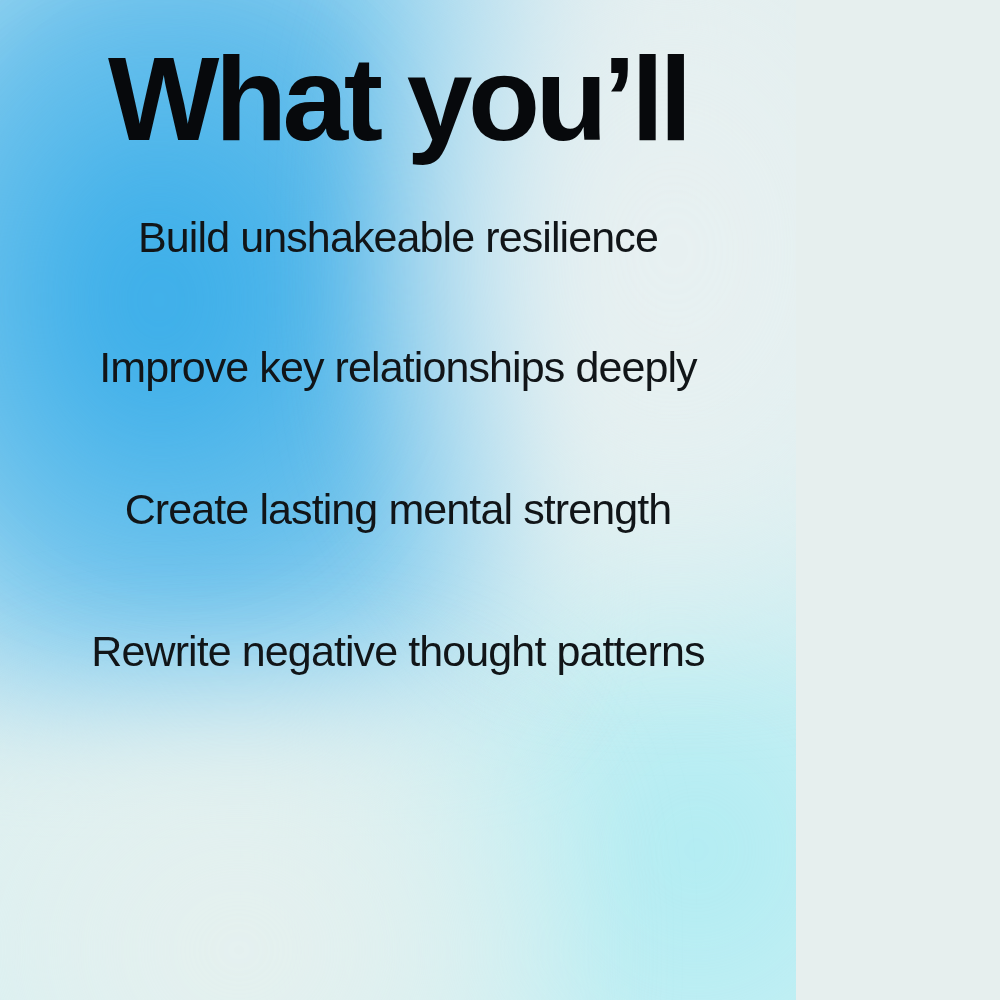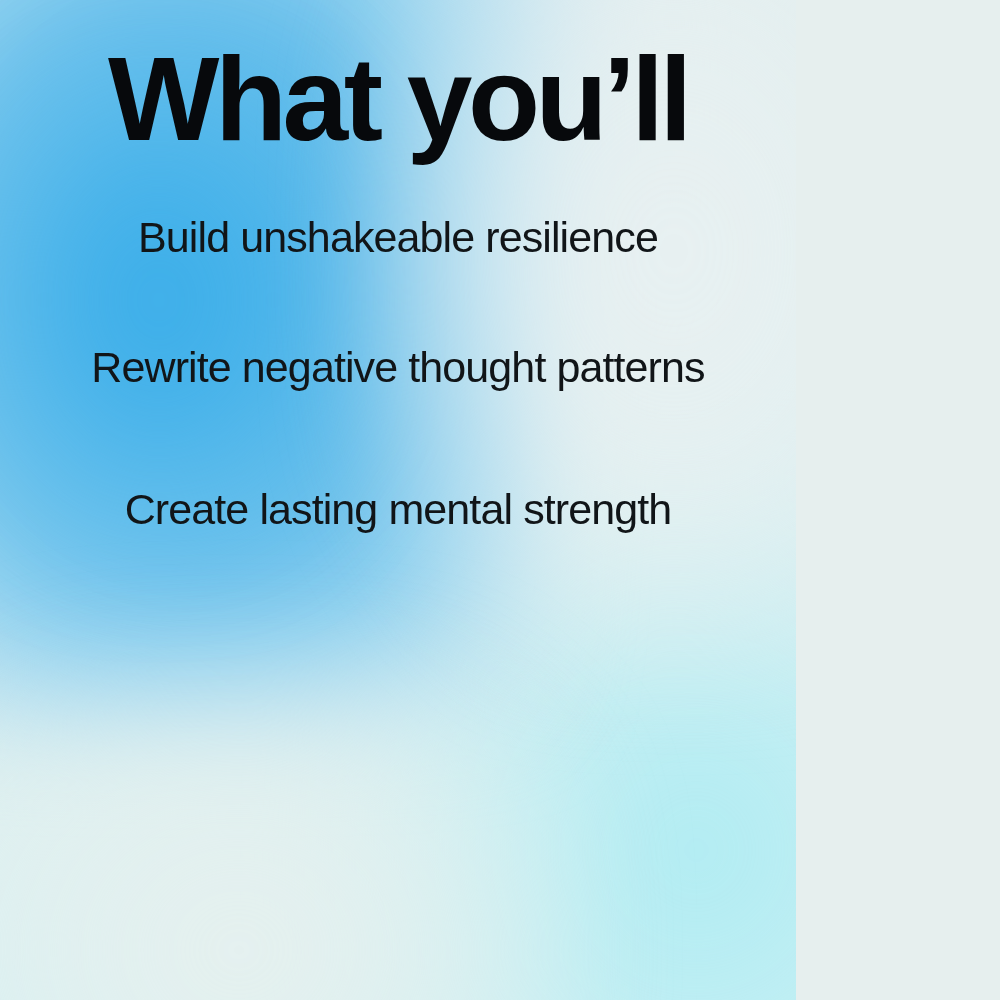--- a/index.html
+++ b/index.html
@@ -192,18 +192,19 @@
   <div class="bg-bottomwash"></div>
 
   <div class="content">
 
     <h1 class="headline">
       <span class="hl-line">What you’ll</span>
     </h1>
 
     <div class="benefits">
       <div class="benefit">Build unshakeable resilience</div>
+      <div class="benefit">Improve key relationships deeply</div>
+      <div class="benefit">Create lasting mental strength</div>
       <div class="benefit">Rewrite negative thought patterns</div>
-      <div class="benefit">Create lasting mental strength</div>
     </div>
 
   </div>
 </div>
 
 </body></html>

